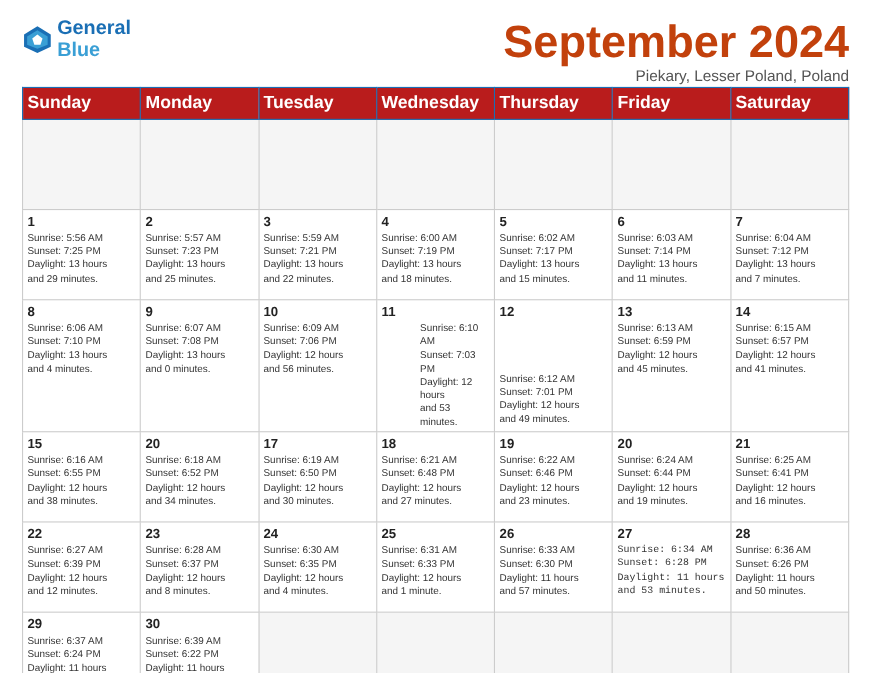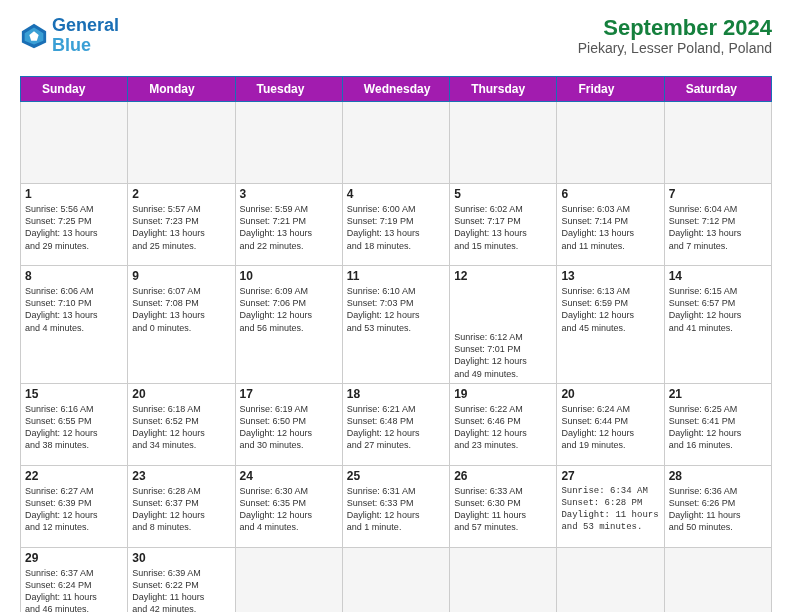--- a/index.html
+++ b/index.html
@@ -14,21 +14,21 @@
       width: 792px;
       height: 612px;
       padding: 16px 20px 12px 20px;
       display: flex;
       flex-direction: column;
     }
     .header {
       display: flex;
       justify-content: space-between;
       align-items: flex-start;
-      margin-bottom: 20px;
+      margin-bottom: 2px;
     }
     .logo {
       display: flex;
       align-items: center;
       gap: 4px;
     }
     .logo-text {
       font-size: 18px;
       font-weight: bold;
       color: #333;
@@ -38,46 +38,46 @@
       color: #1a6fb5;
     }
     .logo-icon {
       width: 28px;
       height: 28px;
     }
     .title-block {
       text-align: right;
     }
     .month-title {
-      font-size: 22px;
+      font-size: 41px;
       font-weight: bold;
-      color: #15803d;
+      color: #c2410c;
       line-height: 1.1;
     }
     .subtitle {
       font-size: 14px;
       color: #555;
     }
     .calendar {
       flex: 1;
       display: flex;
       flex-direction: column;
     }
     table {
       width: 100%;
       border-collapse: collapse;
       table-layout: fixed;
       flex: 1;
     }
     th {
-      background-color: #a21caf;
+      background-color: #b91c1c;
       color: white;
-      font-size: 12px;
+      font-size: 16px;
       font-weight: bold;
-      padding: 5px 21px;
+      padding: 5px 4px;
       text-align: left;
       border: 1px solid #1a6fb5;
     }
     td {
       border: 1px solid #ccc;
       vertical-align: top;
       padding: 3px 4px;
       font-size: 9px;
       color: #333;
       height: 82px;
@@ -212,21 +212,21 @@
             </td>
             <td>
               <span class="day-num">10</span>
               <div class="cell-text" style="white-space: pre-line;">Sunrise: 6:09 AM
 Sunset: 7:06 PM
 Daylight: 12 hours
 and 56 minutes.</div>
             </td>
             <td>
               <span class="day-num">11</span>
-              <div class="cell-text" style="white-space: pre-line;">Sunrise: 6:10 AM
+              <div class="cell-text" style="white-space: pre-line; margin-left: 35px;">Sunrise: 6:10 AM
 Sunset: 7:03 PM
 Daylight: 12 hours
 and 53 minutes.</div>
             </td>
             <td>
               <span class="day-num">12</span>
               <div class="cell-text" style="white-space: pre-line; margin-top: 48px;">Sunrise: 6:12 AM
 Sunset: 7:01 PM
 Daylight: 12 hours
 and 49 minutes.</div>

